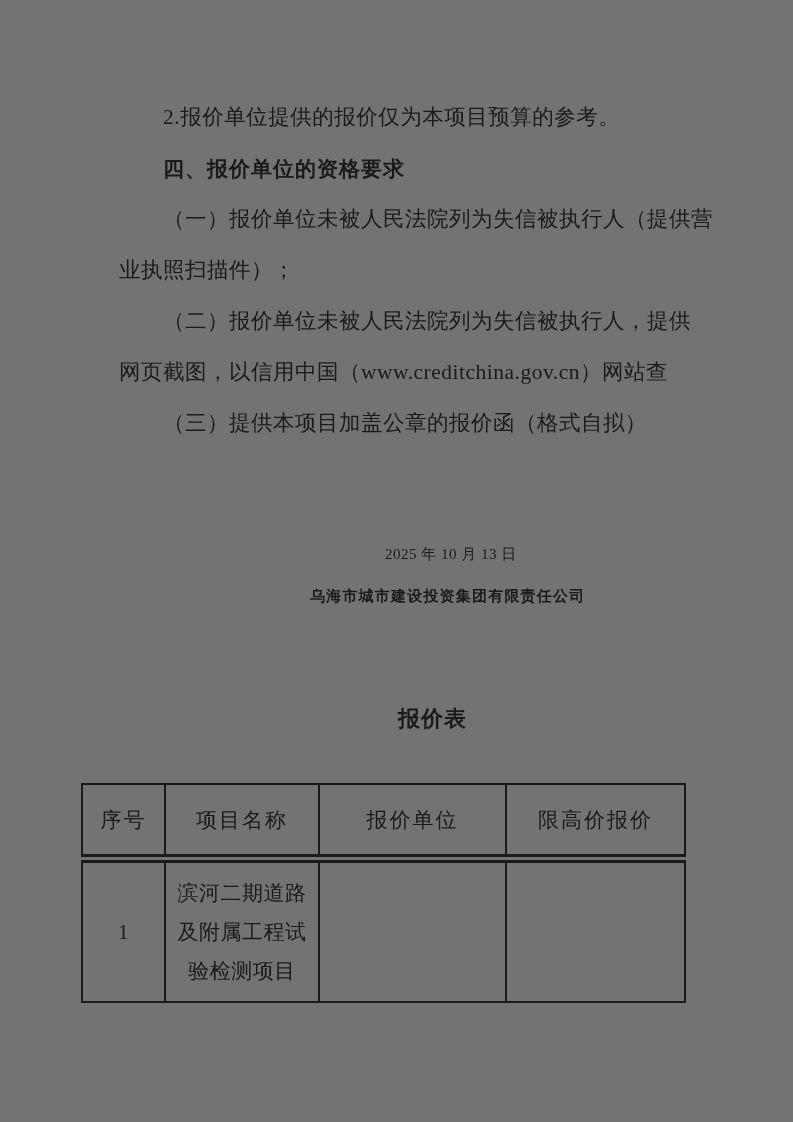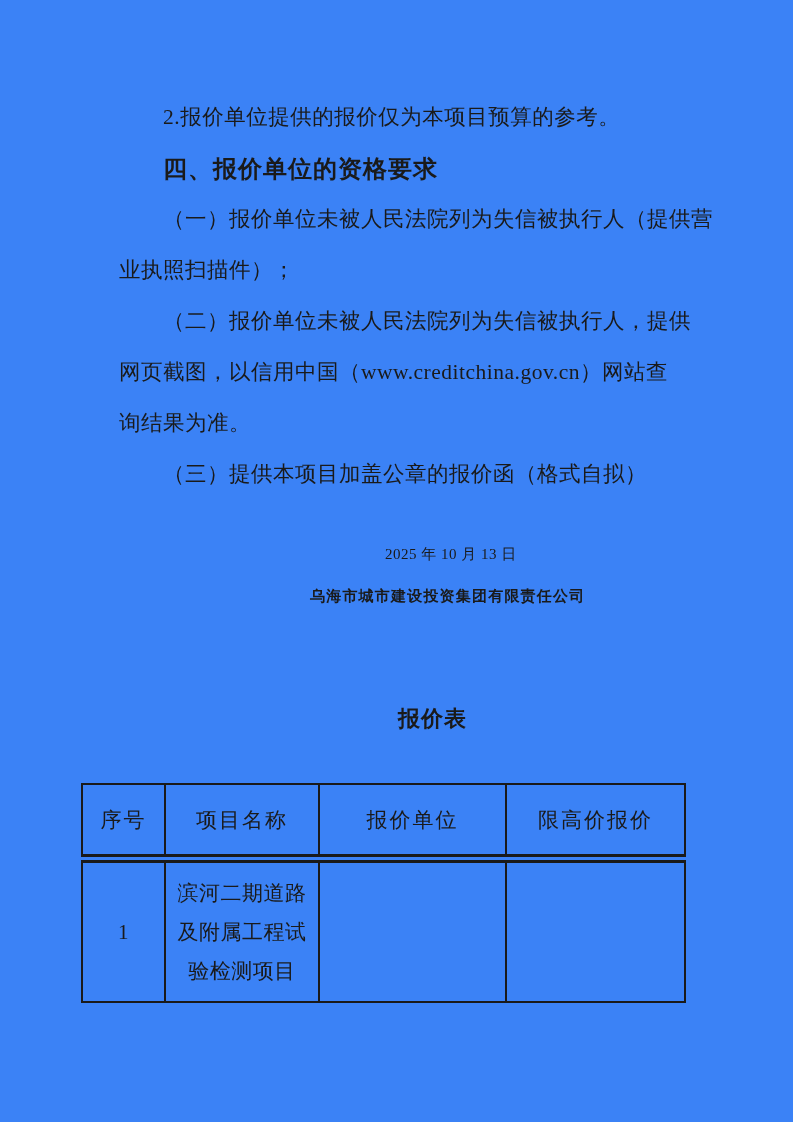--- a/index.html
+++ b/index.html
@@ -4,21 +4,21 @@
 <style>
   html, body {
     margin: 0;
     padding: 0;
     background: #ffffff;
   }
   .page {
     position: relative;
     width: 793px;
     height: 1122px;
-    background: #3b82f6;
+    background: #737373;
     overflow: hidden;
     font-family: "Liberation Serif", "DejaVu Serif", serif;
     color: #1a1a1a;
   }
   .body-text {
     position: absolute;
     left: 119px;
     top: 92px;
     width: 566px;
     font-size: 21.5px;
@@ -26,21 +26,21 @@
   }
   .tline {
     height: 51px;
     line-height: 51px;
     white-space: nowrap;
   }
   .indent { padding-left: 44px; }
   .heading {
     font-family: "Liberation Sans", "DejaVu Sans", sans-serif;
     font-weight: bold;
-    font-size: 24px;
+    font-size: 21px;
     letter-spacing: 1px;
   }
   .sig-date {
     position: absolute;
     left: 385px;
     top: 529px;
     height: 50px;
     line-height: 50px;
     font-size: 15px;
     letter-spacing: 0.5px;
@@ -107,21 +107,20 @@
 
 <div class="page">
 
   <div class="body-text">
     <div class="tline indent">2.报价单位提供的报价仅为本项目预算的参考。</div>
     <div class="tline indent heading">四、报价单位的资格要求</div>
     <div class="tline indent">（一）报价单位未被人民法院列为失信被执行人（提供营</div>
     <div class="tline">业执照扫描件）；</div>
     <div class="tline indent">（二）报价单位未被人民法院列为失信被执行人，提供</div>
     <div class="tline">网页截图，以信用中国（www.creditchina.gov.cn）网站查</div>
-    <div class="tline">询结果为准。</div>
     <div class="tline indent">（三）提供本项目加盖公章的报价函（格式自拟）</div>
   </div>
 
   <div class="sig-date">2025 年 10 月 13 日</div>
   <div class="sig-company">乌海市城市建设投资集团有限责任公司</div>
 
   <div class="table-title">报价表</div>
 
   <table class="quote-table">
     <colgroup>

